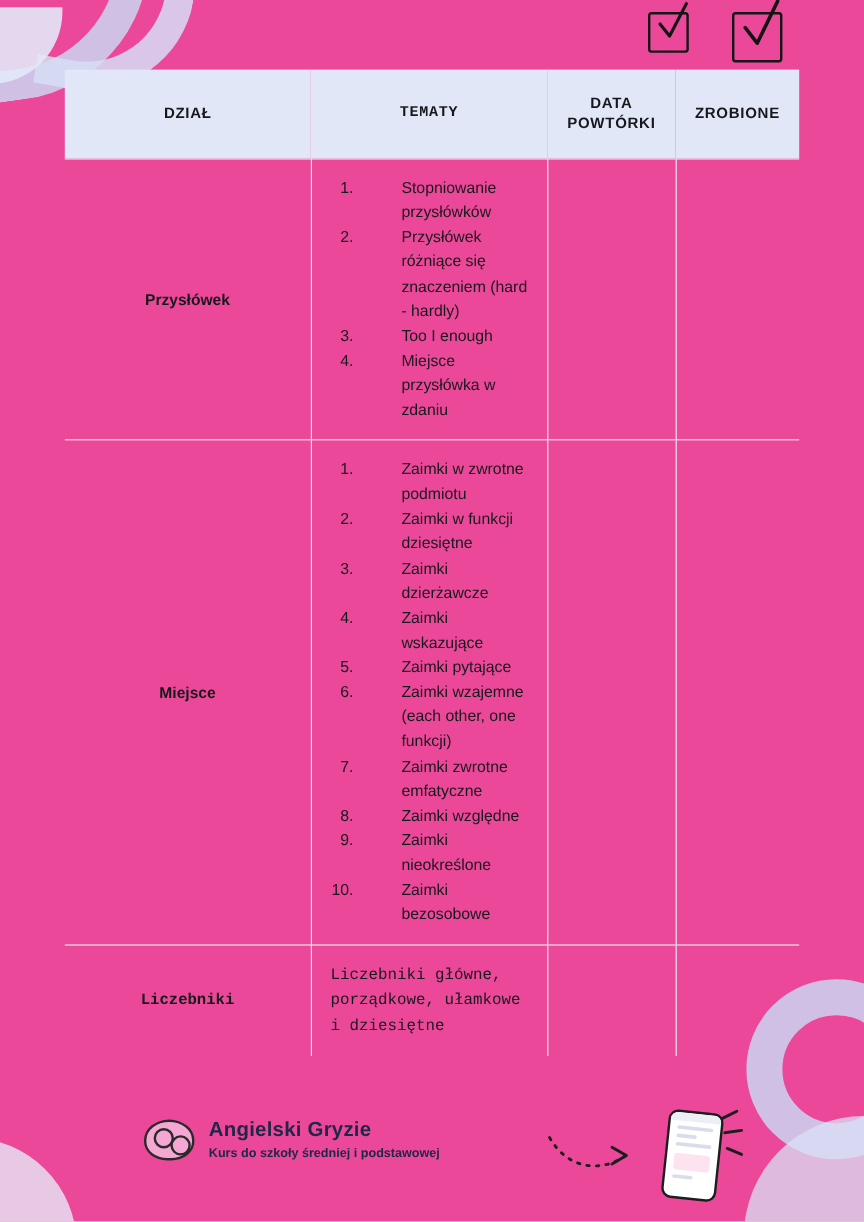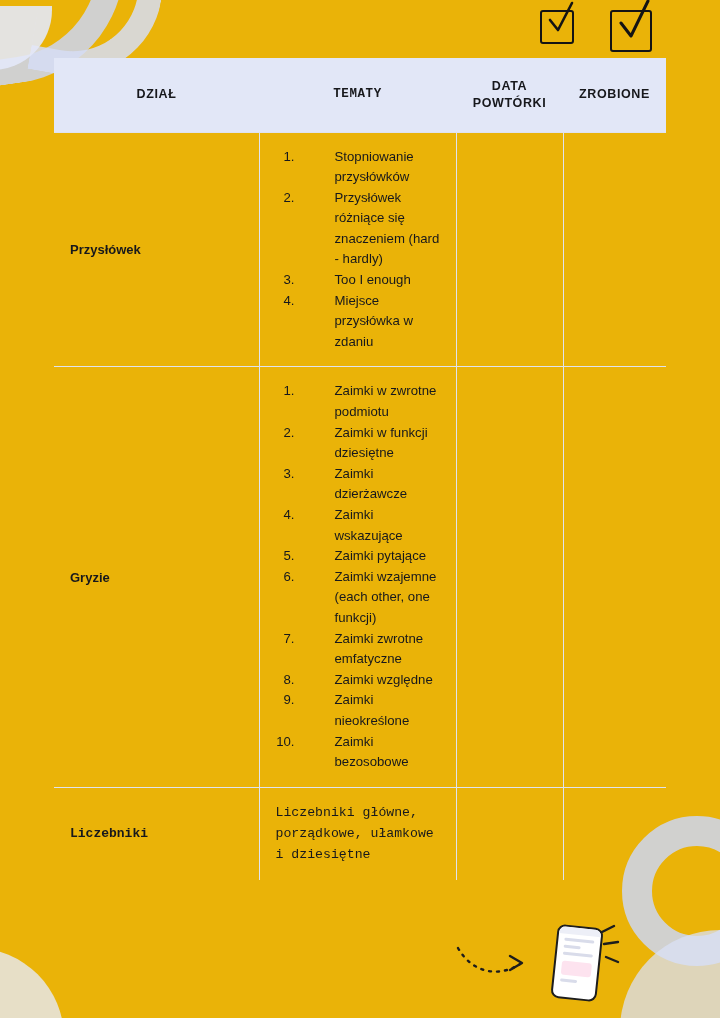--- a/index.html
+++ b/index.html
@@ -8,21 +8,21 @@
     height: 1018px;
     background: #ffffff;
     font-family: "Liberation Sans", sans-serif;
     color: #1b1b1b;
     overflow: hidden;
   }
   .page {
     position: relative;
     width: 720px;
     height: 1018px;
-    background: #eab308;
+    background: #ec4899;
     overflow: hidden;
   }
 
   
   .blob { position: absolute; pointer-events: none; }
   .blob-tl-1 {
     top: -70px; left: -60px;
     width: 190px; height: 150px;
     border: 26px solid #ccd6f2;
     border-radius: 0 0 120px 0;
@@ -112,20 +112,21 @@
   }
   .table tr td:first-child { border-left: none; }
   .table tr td:last-child { border-right: none; }
   .table tr:last-child td { border-bottom: none; font-family: Liberation Mono, monospace; }
   .col-dzial   { width: 205px; }
   .col-tematy  { width: 197px; font-family: Liberation Mono, monospace; }
   .col-data    { width: 107px; }
   .col-zrob    { width: 103px; }
 
   .cell-dzial {
+    text-align: center;
     font-size: 13px;
     font-weight: bold;
     color: #17181c;
   }
   .topics {
     list-style: none;
     font-size: 13.2px;
     line-height: 1.56;
     color: #17181c;
   }
@@ -266,21 +267,21 @@
                 <span class="num">4.</span>
                 <span class="txt">Miejsce przysłówka w zdaniu</span>
               </li>
           </ul>
         </td>
         <td></td>
         <td></td>
       </tr>
 
       <tr>
-        <td class="cell-dzial">Gryzie</td>
+        <td class="cell-dzial">Miejsce</td>
         <td>
           <ul class="topics">
             <li>
                 <span class="num">1.</span>
                 <span class="txt">Zaimki w zwrotne podmiotu</span>
               </li>
             <li>
                 <span class="num">2.</span>
                 <span class="txt">Zaimki w funkcji dziesiętne</span>
               </li>
@@ -328,20 +329,27 @@
           <div class="plain-text">Liczebniki główne, porządkowe, ułamkowe i dziesiętne</div>
         </td>
         <td></td>
         <td></td>
       </tr>
 
     </tbody>
   </table>
 
   <div class="footer">
+    <div class="brand">
+      <div class="brain"></div>
+      <div class="brand-text">
+        <div class="title">Angielski Gryzie</div>
+        <div class="sub">Kurs do szkoły średniej i podstawowej</div>
+      </div>
+    </div>
 
     <svg class="arrow" width="74" height="40" viewBox="0 0 74 40">
       <path d="M2 6 C 18 34, 46 34, 64 22" stroke="#1d1d1d" stroke-width="2.4" fill="none" stroke-linecap="round" stroke-dasharray="2 6"></path>
       <path d="M54 14 L66 21 L54 28" stroke="#1d1d1d" stroke-width="2.4" fill="none" stroke-linecap="round" stroke-linejoin="round"></path>
     </svg>
 
     <div class="phone">
       <div class="bar"></div>
       <div class="line"></div>
       <div class="line short"></div>

